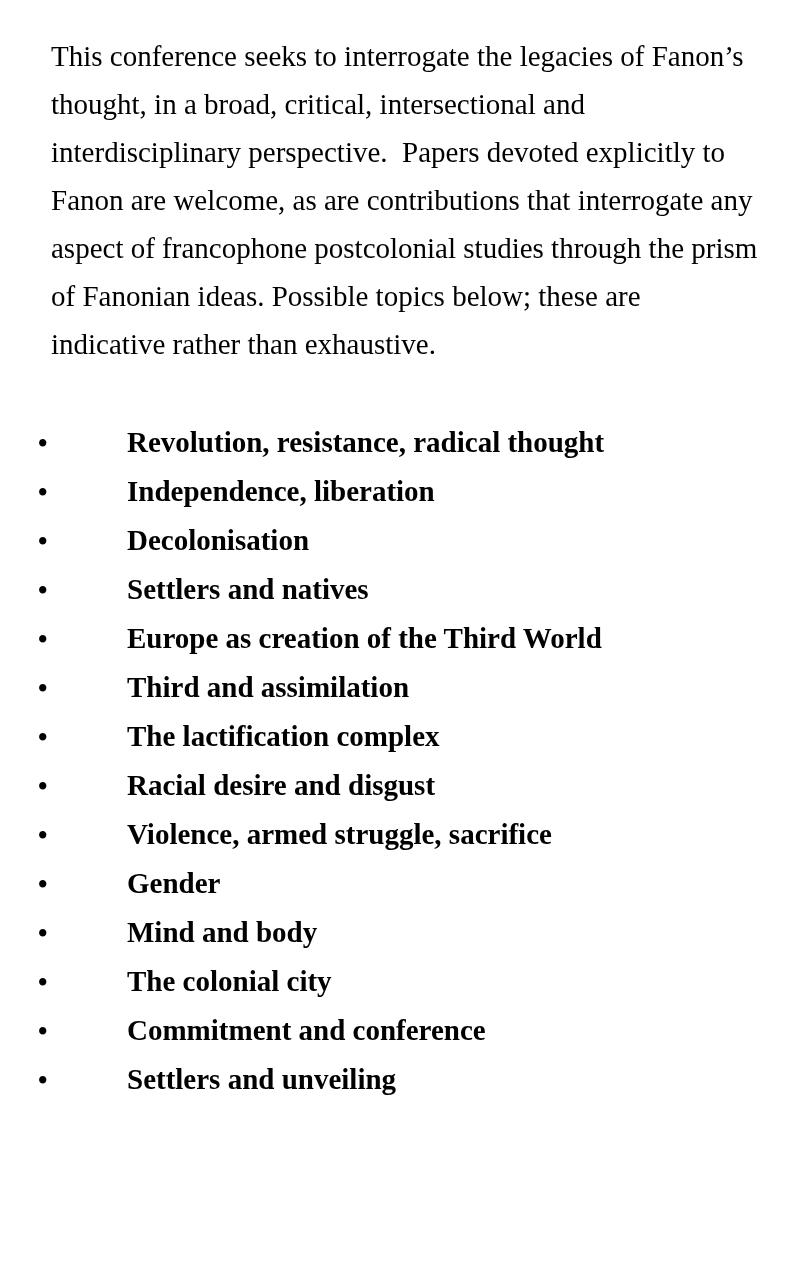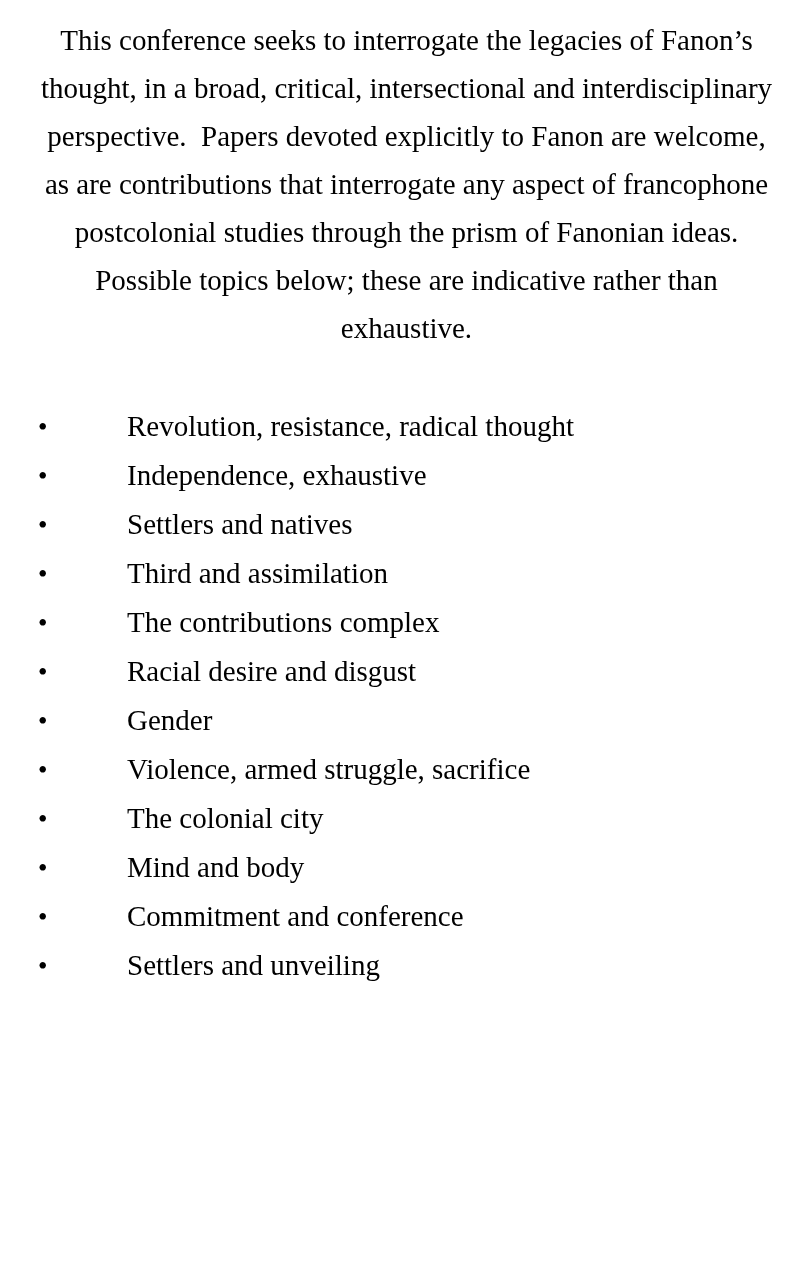--- a/index.html
+++ b/index.html
@@ -16,28 +16,28 @@
     -webkit-font-smoothing: antialiased;
   }
   .content {
     box-sizing: border-box;
     width: 808px;
     padding: 16px 30px 0 35px;
     font-size: 29px;
     line-height: 48px;
   }
   .intro {
-    margin: 0;
+    margin: 16px;
     white-space: pre-wrap; 
-    text-align: center;
   }
   .topics {
     list-style: none;
     margin: 50px 0 0 0;
     padding: 0;
+    font-weight: bold;
   }
   .topic-item {
     margin: 0;
     padding: 0;
     line-height: 48px;
   }
   
   .bullet {
     display: inline-block;
     width: 92px;
@@ -48,26 +48,28 @@
 </style>
 </head>
 <body>
 
 <div class="content">
 
   <p class="intro">This conference seeks to interrogate the legacies of Fanon’s thought, in a broad, critical, intersectional and interdisciplinary perspective.  Papers devoted explicitly to Fanon are welcome, as are contributions that interrogate any aspect of francophone postcolonial studies through the prism of Fanonian ideas. Possible topics below; these are indicative rather than exhaustive.</p>
 
   <ul class="topics">
       <li class="topic-item"><span class="bullet">•</span><span class="topic-text">Revolution, resistance, radical thought</span></li>
-      <li class="topic-item"><span class="bullet">•</span><span class="topic-text">Independence, exhaustive</span></li>
+      <li class="topic-item"><span class="bullet">•</span><span class="topic-text">Independence, liberation</span></li>
+      <li class="topic-item"><span class="bullet">•</span><span class="topic-text">Decolonisation</span></li>
       <li class="topic-item"><span class="bullet">•</span><span class="topic-text">Settlers and natives</span></li>
+      <li class="topic-item"><span class="bullet">•</span><span class="topic-text">Europe as creation of the Third World</span></li>
       <li class="topic-item"><span class="bullet">•</span><span class="topic-text">Third and assimilation</span></li>
-      <li class="topic-item"><span class="bullet">•</span><span class="topic-text">The contributions complex</span></li>
+      <li class="topic-item"><span class="bullet">•</span><span class="topic-text">The lactification complex</span></li>
       <li class="topic-item"><span class="bullet">•</span><span class="topic-text">Racial desire and disgust</span></li>
+      <li class="topic-item"><span class="bullet">•</span><span class="topic-text">Violence, armed struggle, sacrifice</span></li>
       <li class="topic-item"><span class="bullet">•</span><span class="topic-text">Gender</span></li>
-      <li class="topic-item"><span class="bullet">•</span><span class="topic-text">Violence, armed struggle, sacrifice</span></li>
+      <li class="topic-item"><span class="bullet">•</span><span class="topic-text">Mind and body</span></li>
       <li class="topic-item"><span class="bullet">•</span><span class="topic-text">The colonial city</span></li>
-      <li class="topic-item"><span class="bullet">•</span><span class="topic-text">Mind and body</span></li>
       <li class="topic-item"><span class="bullet">•</span><span class="topic-text">Commitment and conference</span></li>
       <li class="topic-item"><span class="bullet">•</span><span class="topic-text">Settlers and unveiling</span></li>
     </ul>
 
 </div>
 
 </body></html>

